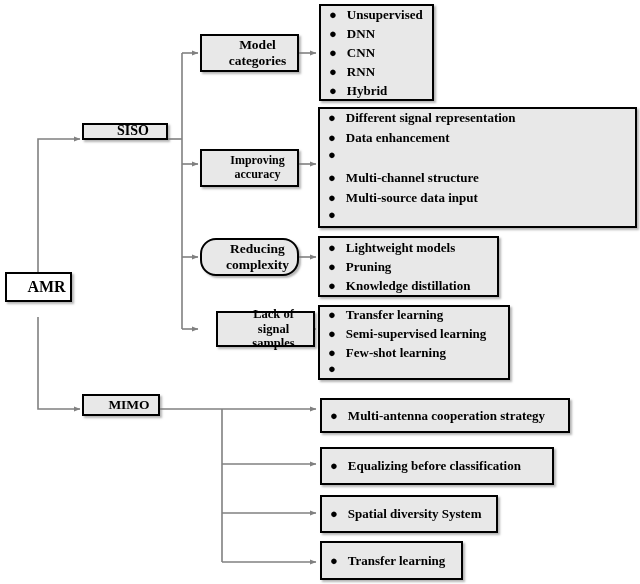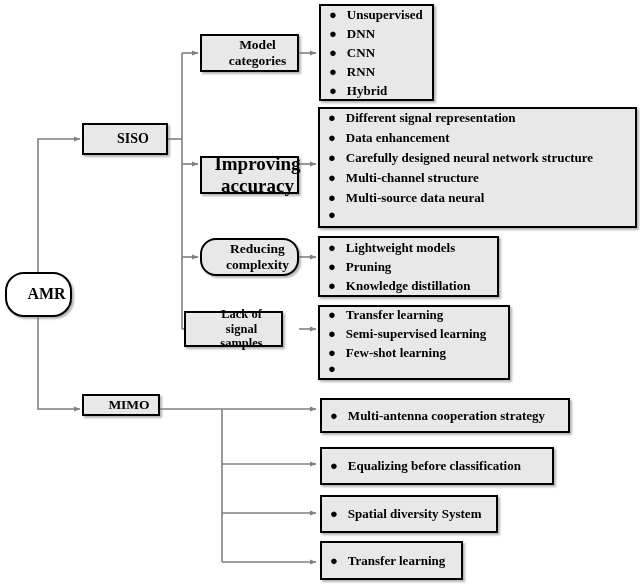--- a/index.html
+++ b/index.html
@@ -116,45 +116,45 @@
 
       <path d="M160,409 L222,409"></path>
       <path d="M222,409 L222,562"></path>
       <path d="M222,409 L316,409" marker-end="url(#arrow)"></path>
       <path d="M222,464 L316,464" marker-end="url(#arrow)"></path>
       <path d="M222,513 L316,513" marker-end="url(#arrow)"></path>
       <path d="M222,562 L316,562" marker-end="url(#arrow)"></path>
     </g>
   </svg>
 
-  <div class="node root fs16" style="left:5px; top:272px; width:67px; height:45px; font-size:16px;border-radius:19px;">
+  <div class="node root fs16" style="left:5px; top:272px; width:67px; height:30px; font-size:16px;">
     <span class="label">AMR</span>
   </div>
 
-  <div class="node" style="left:82px; top:123px; width:86px; height:32px; font-size:14px;">
+  <div class="node" style="left:82px; top:123px; width:86px; height:17px; font-size:14px;">
     <span class="label">SISO</span>
   </div>
 
   <div class="node" style="left:82px; top:394px; width:78px; height:22px; font-size:13.5px;">
     <span class="label">MIMO</span>
   </div>
 
   <div class="node" style="left:200px; top:34px; width:99px; height:38px; font-size:13.5px;">
     <span class="label">Model categories</span>
   </div>
 
-  <div class="node" style="left:200px; top:156px; width:99px; height:38px; font-size:19px;">
+  <div class="node" style="left:200px; top:149px; width:99px; height:38px; font-size:12px;">
     <span class="label">Improving accuracy</span>
   </div>
 
   <div class="node" style="left:200px; top:238px; width:99px; height:38px; font-size:13.5px;border-radius:16px;">
     <span class="label">Reducing complexity</span>
   </div>
 
-  <div class="node" style="left:184px; top:311px; width:99px; height:36px; font-size:12.5px;">
+  <div class="node" style="left:216px; top:311px; width:99px; height:36px; font-size:12.5px;">
     <span class="label">Lack of signal samples</span>
   </div>
 
   <div class="listbox fs13 lh19" style="left:319px; top:4px; width:115px; height:97px;">
     <ul>
         <li>
           <span class="bullet">●</span>
           <span class="txt">Unsupervised</span>
         </li>
         <li>
@@ -181,29 +181,28 @@
         <li>
           <span class="bullet">●</span>
           <span class="txt">Different signal representation</span>
         </li>
         <li>
           <span class="bullet">●</span>
           <span class="txt">Data enhancement</span>
         </li>
         <li>
           <span class="bullet">●</span>
-          <span class="txt">Carefully designed neural network structure</span>
         </li>
         <li>
           <span class="bullet">●</span>
           <span class="txt">Multi-channel structure</span>
         </li>
         <li>
           <span class="bullet">●</span>
-          <span class="txt">Multi-source data neural</span>
+          <span class="txt">Multi-source data input</span>
         </li>
         <li>
           <span class="bullet">●</span>
         </li>
       </ul>
   </div>
 
   <div class="listbox fs13 lh19" style="left:318px; top:236px; width:181px; height:61px;">
     <ul>
         <li>

